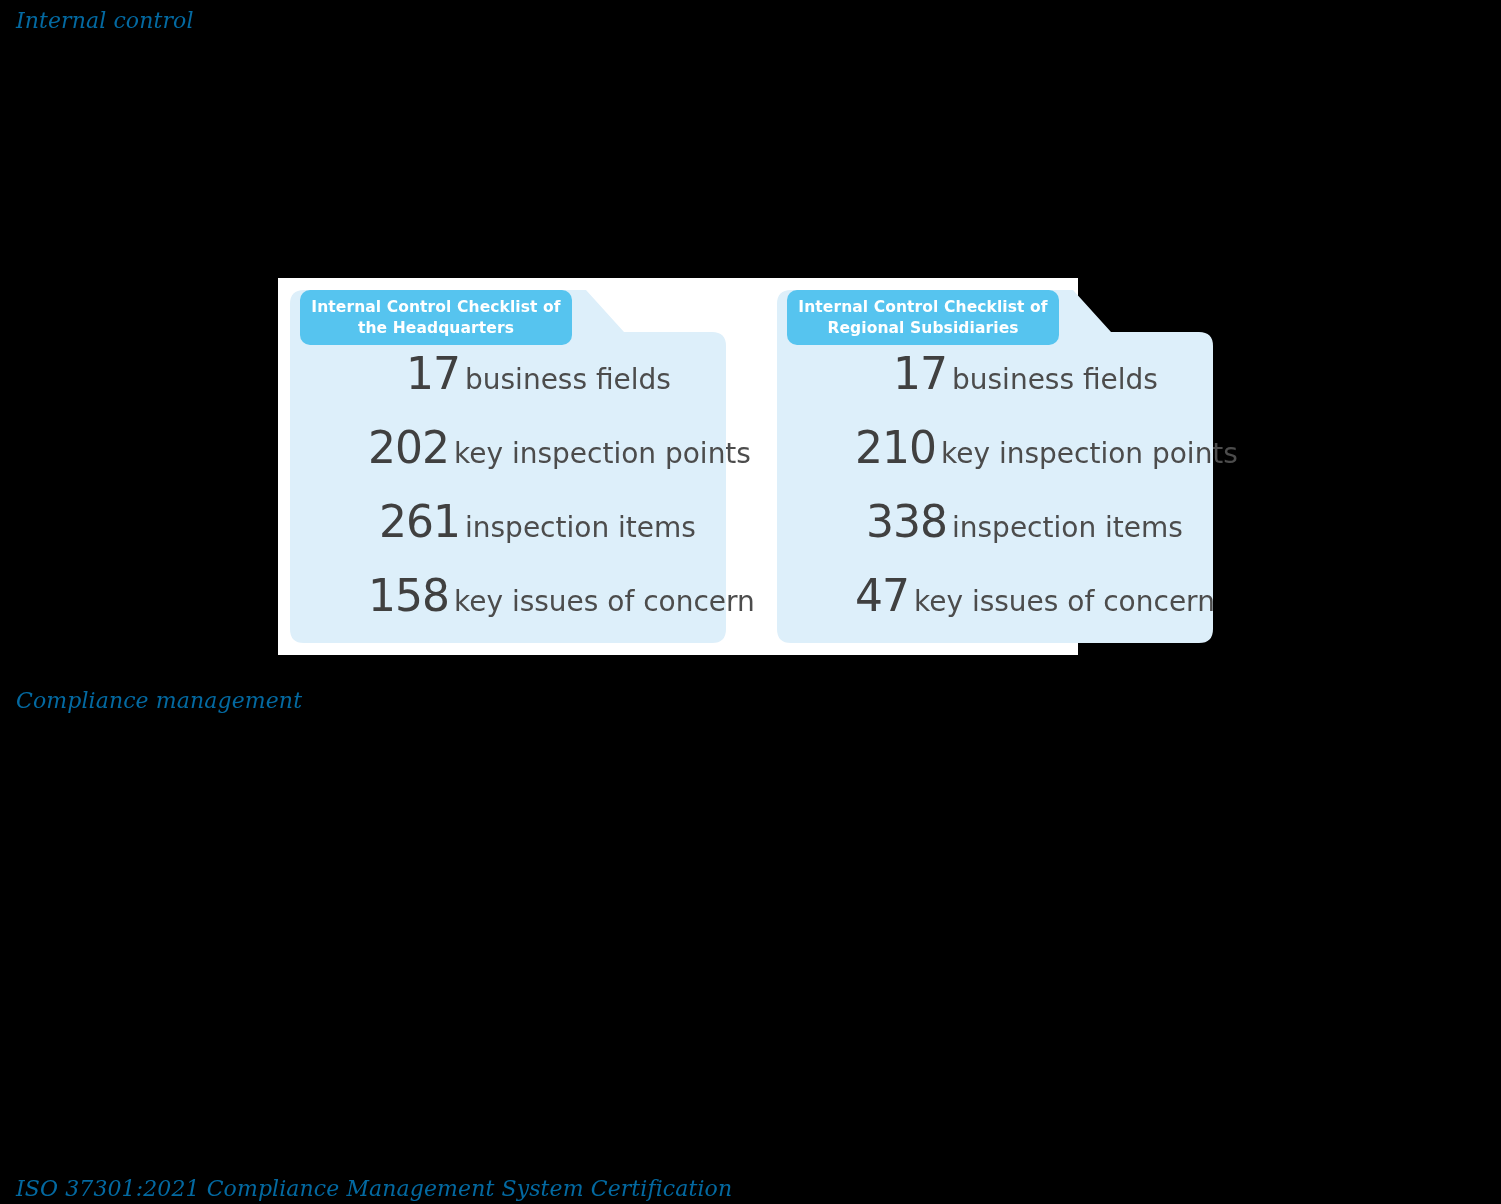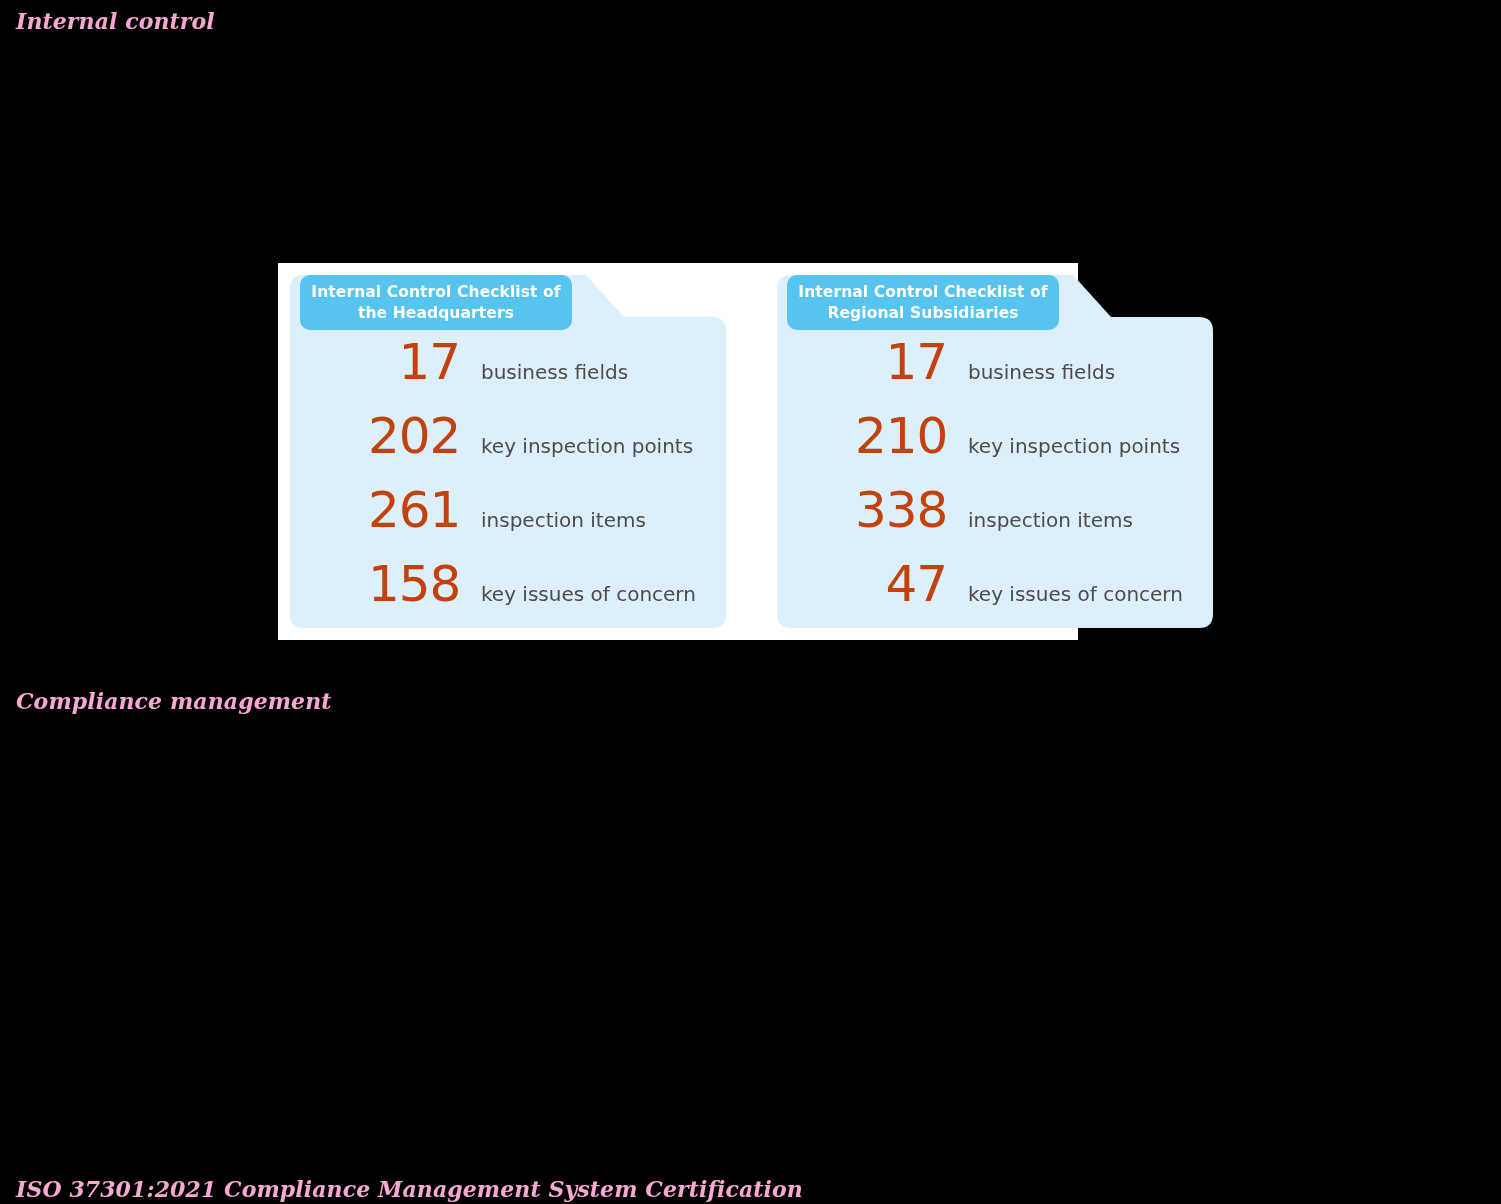--- a/index.html
+++ b/index.html
@@ -11,24 +11,24 @@
     width: 1501px;
     height: 1204px;
     position: relative;
     overflow: hidden;
     font-family: "DejaVu Sans", sans-serif;
   }
 
   
   .section-heading {
     position: absolute;
-    color: #f9a8d4;
+    color: #0369a1;
     font-family: "DejaVu Serif", serif;
     font-style: italic;
-    font-weight: 700;
+    font-weight: 400;
     white-space: nowrap;
     letter-spacing: 0.1px;
   }
   #heading-internal-control {
     left: 16px;
     top: 8px;
     font-size: 22px;
   }
   #heading-compliance-management {
     left: 16px;
@@ -38,21 +38,21 @@
   #heading-iso-certification {
     left: 16px;
     top: 1176px;
     font-size: 22px;
   }
 
   
   #white-panel {
     position: absolute;
     left: 278px;
-    top: 263px;
+    top: 278px;
     width: 800px;
     height: 377px;
     background: #ffffff;
   }
 
   
   .card {
     position: absolute;
     top: 12px;
     width: 436px;
@@ -107,32 +107,32 @@
     bottom: 0;
     padding-left: 78px;
     box-sizing: border-box;
   }
   .stat-row {
     display: flex;
     align-items: baseline;
     height: 74px;
   }
   .stat-value {
-    color: #c2410c;
-    font-size: 50px;
+    color: #404040;
+    font-size: 44px;
     font-weight: 400;
     line-height: 1;
     letter-spacing: -1px;
     font-family: "DejaVu Sans", sans-serif;
   }
   .stat-label {
     color: #4c4c4c;
-    font-size: 20px;
+    font-size: 28px;
     font-weight: 400;
-    margin-left: 21px;
+    margin-left: 5px;
     line-height: 1;
     white-space: nowrap;
   }
   
   .stat-row .stat-value { text-align: right; }
 </style>
 </head>
 <body>
 
 <div class="section-heading" id="heading-internal-control">Internal control</div>

